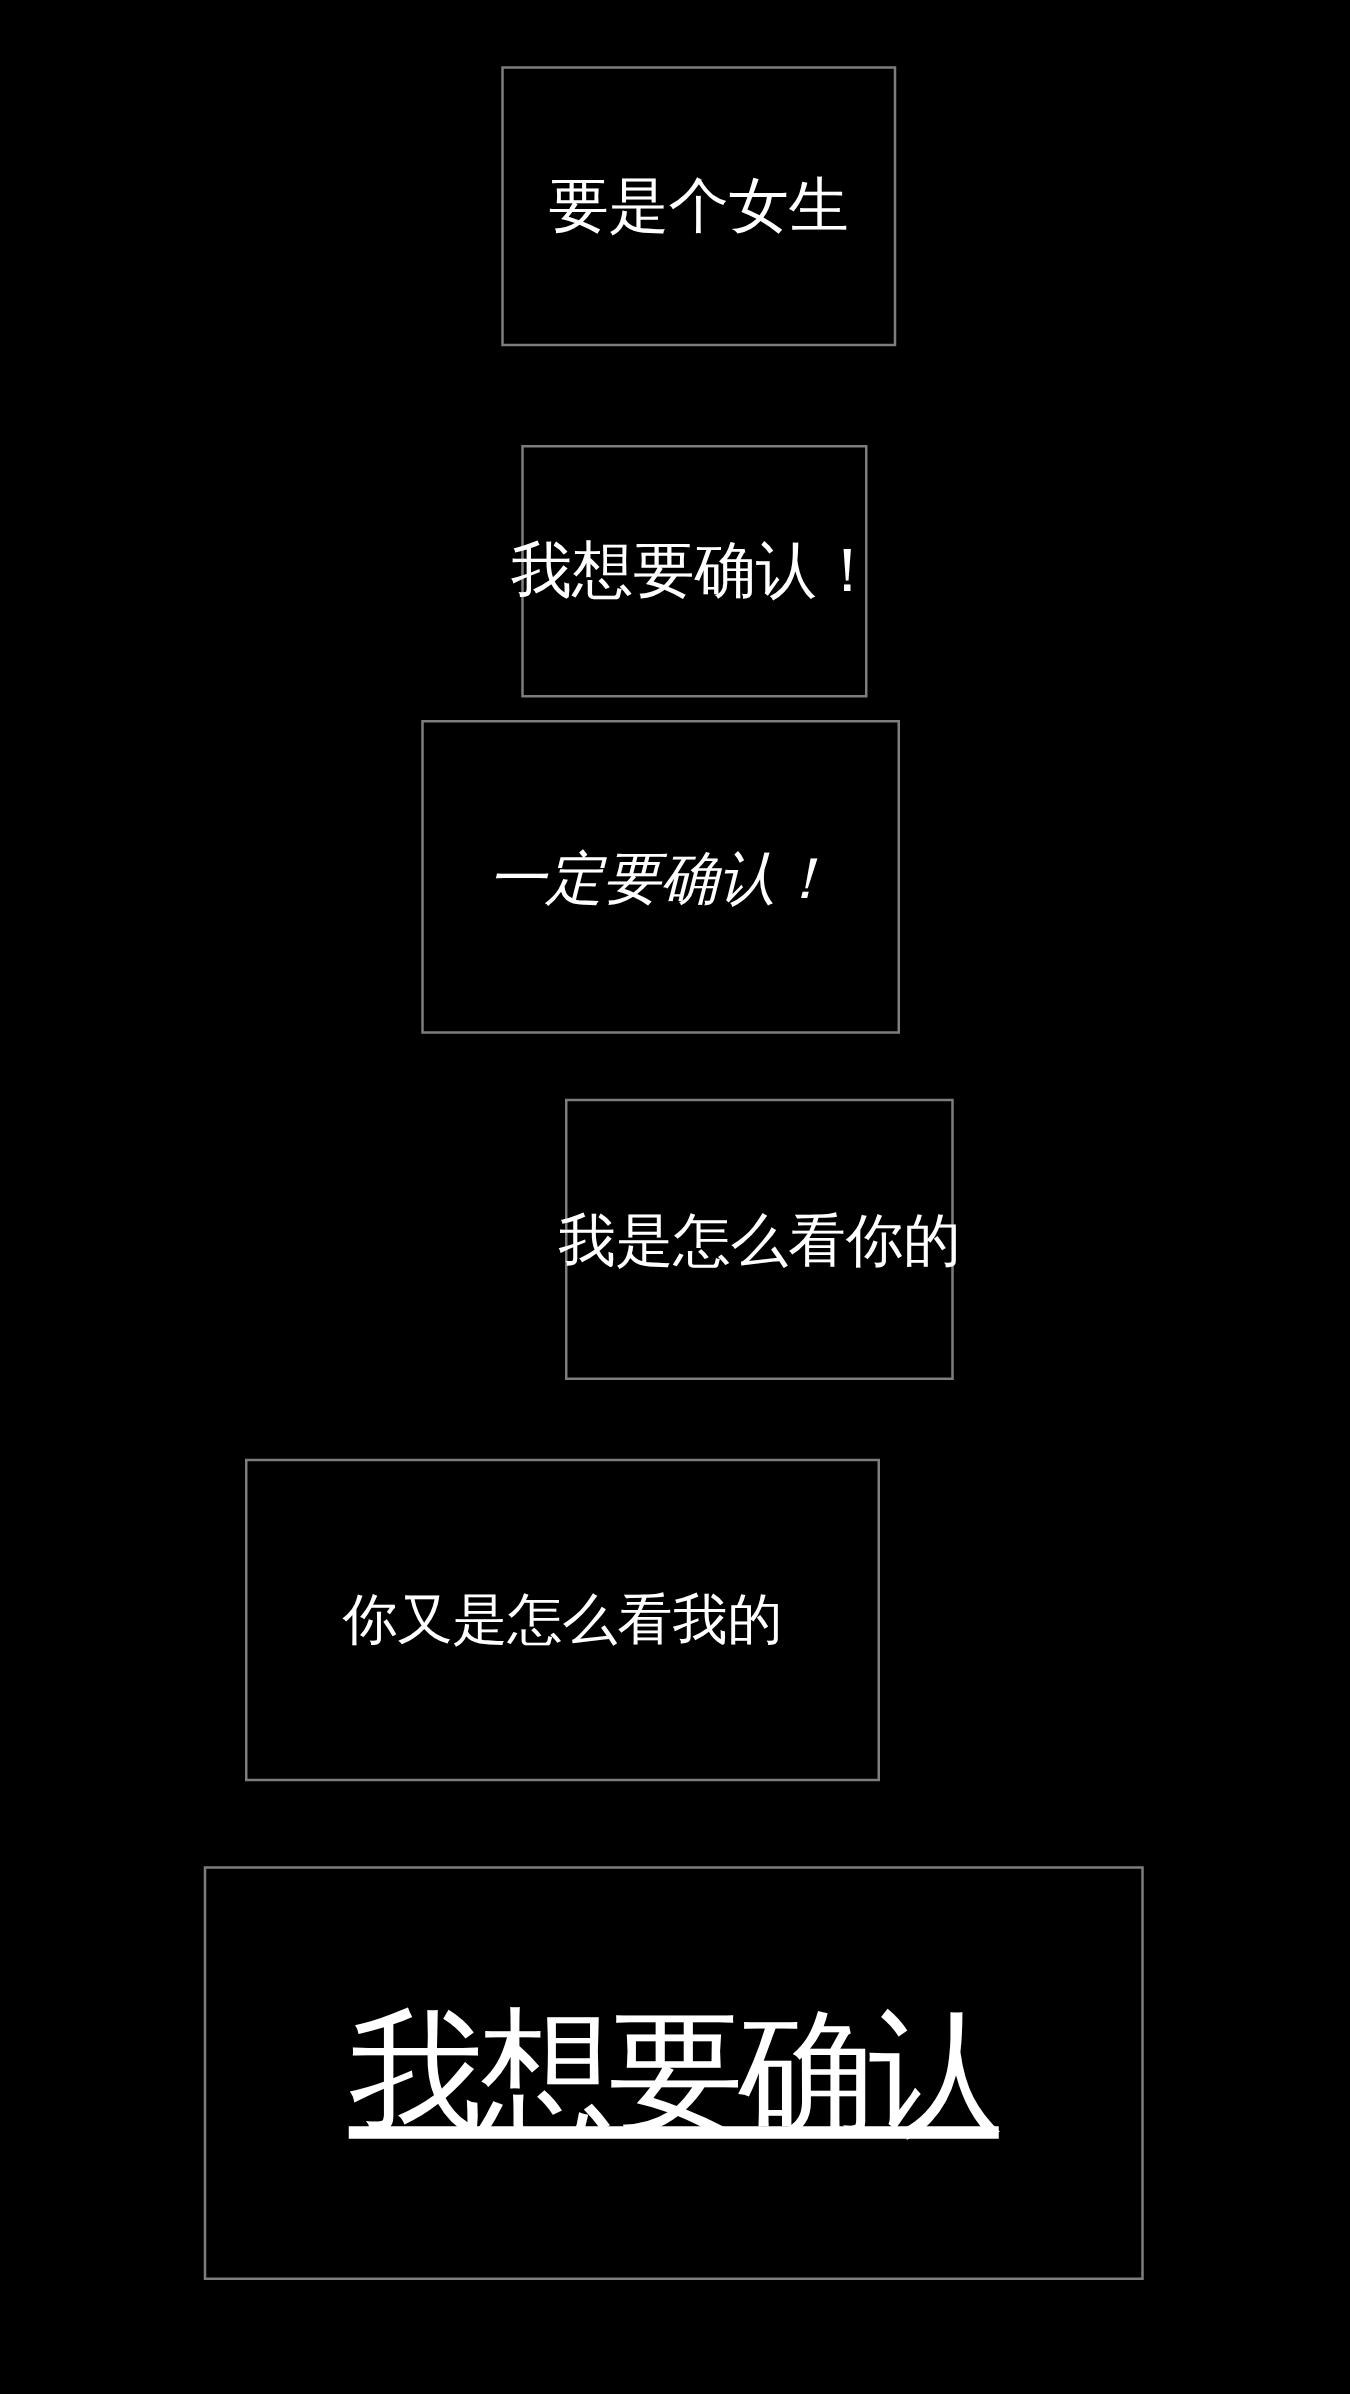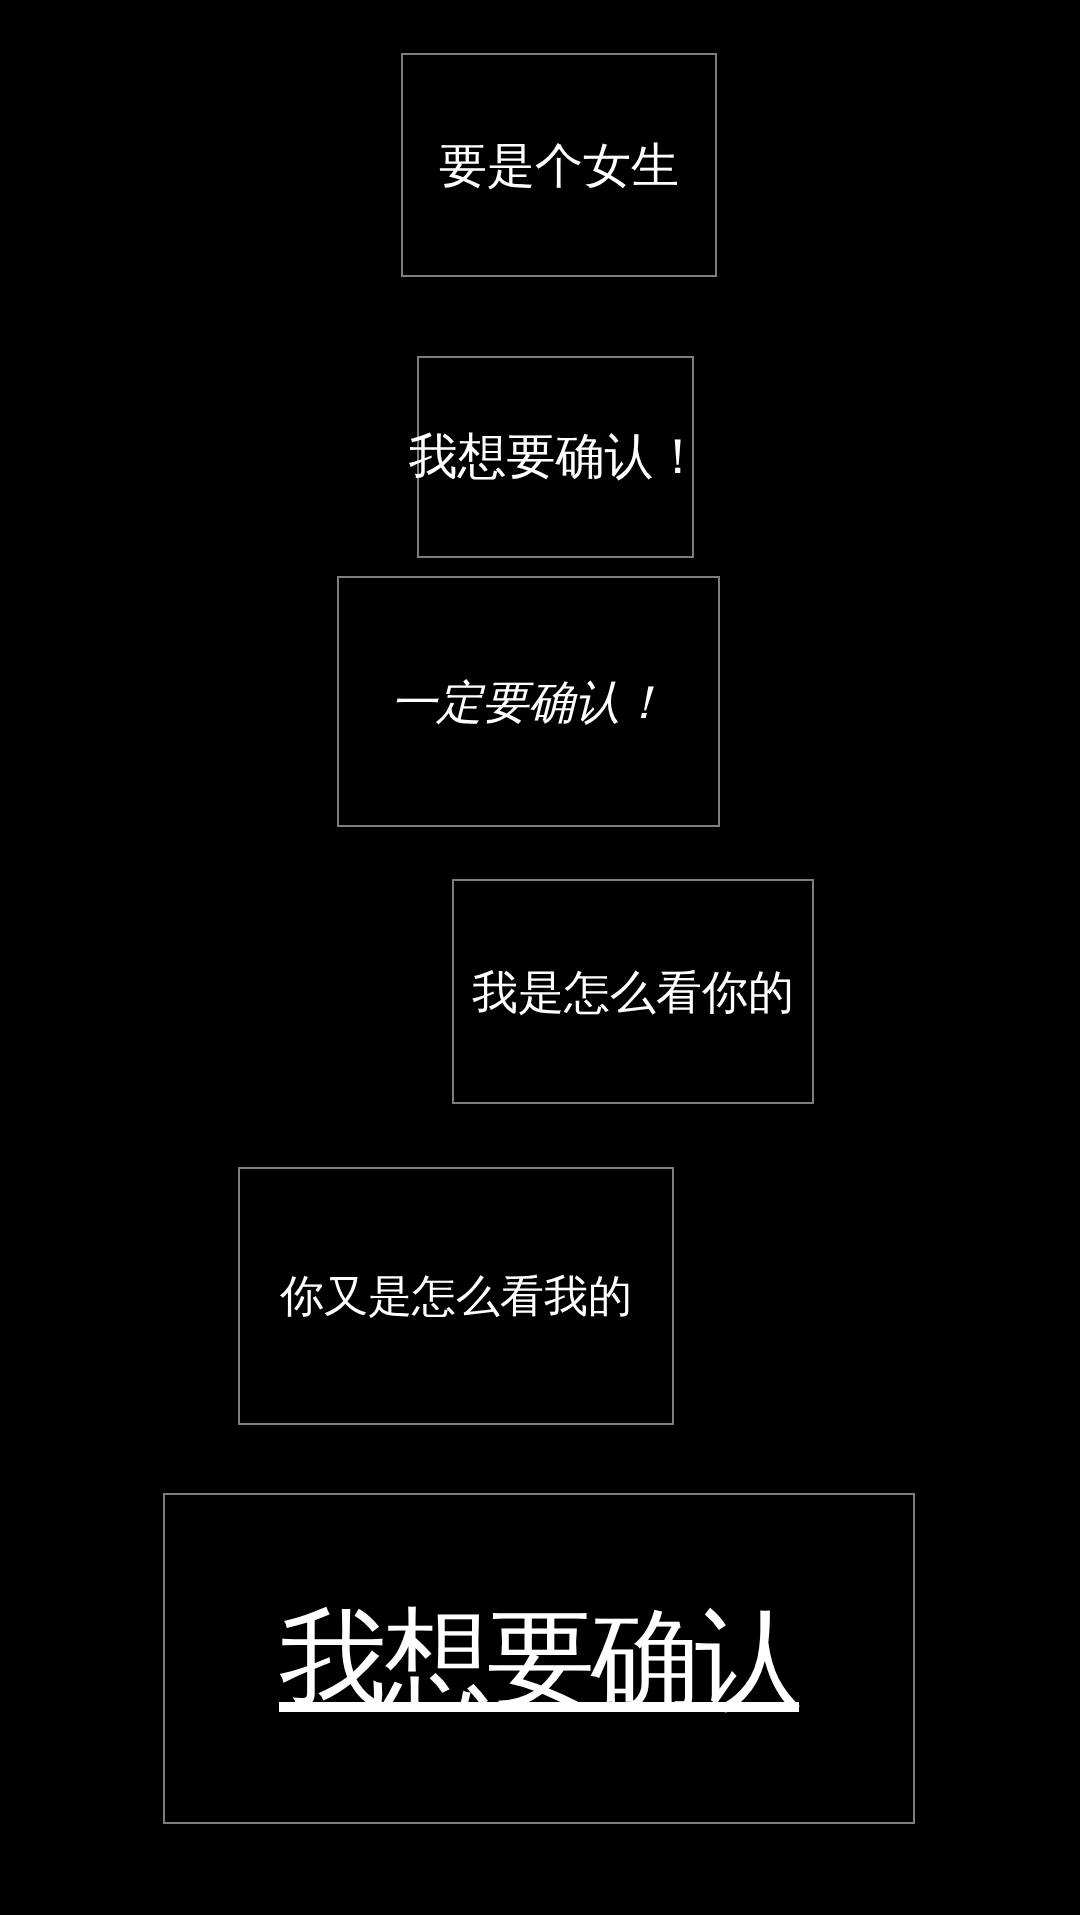--- a/index.html
+++ b/index.html
@@ -35,24 +35,24 @@
   
   .p1 { left: 401px; top: 53px;   width: 316px; height: 224px; }
   .p1 .line { font-size: 48px; line-height: 78px; }
 
   .p2 { left: 417px; top: 318px;  width: 277px; height: 202px; margin-top: 38px; }
   .p2 .line { font-size: 49px; line-height: 60px; }
 
   .p3 { left: 337px; top: 576px;  width: 383px; height: 251px; }
   .p3 .line { font-size: 46px; line-height: 58px; font-style: italic; }
 
-  .p4 { left: 452px; top: 879px;  width: 362px; height: 225px; }
+  .p4 { left: 452px; top: 879px;  width: 311px; height: 225px; }
   .p4 .line { font-size: 46px; line-height: 58px; }
 
-  .p5 { left: 196px; top: 1167px; width: 436px; height: 258px; margin-left: 42px; }
+  .p5 { left: 196px; top: 1167px; width: 508px; height: 258px; }
   .p5 .line { font-size: 44px; line-height: 56px; }
 
   .p6 { left: 163px; top: 1493px; width: 752px; height: 331px; text-decoration: underline; }
   .p6 .line { font-size: 108px; line-height: 130px; letter-spacing: -4px; }
 </style>
 </head>
 <body>
 
 <div class="page">
 

